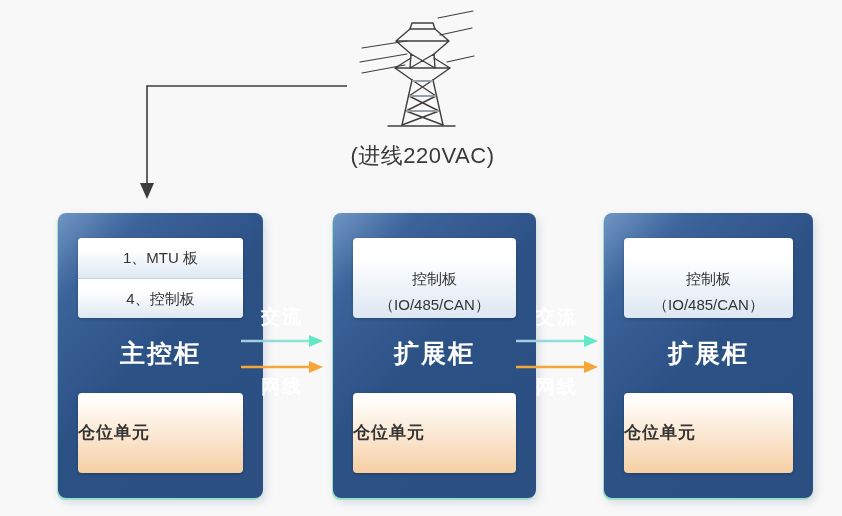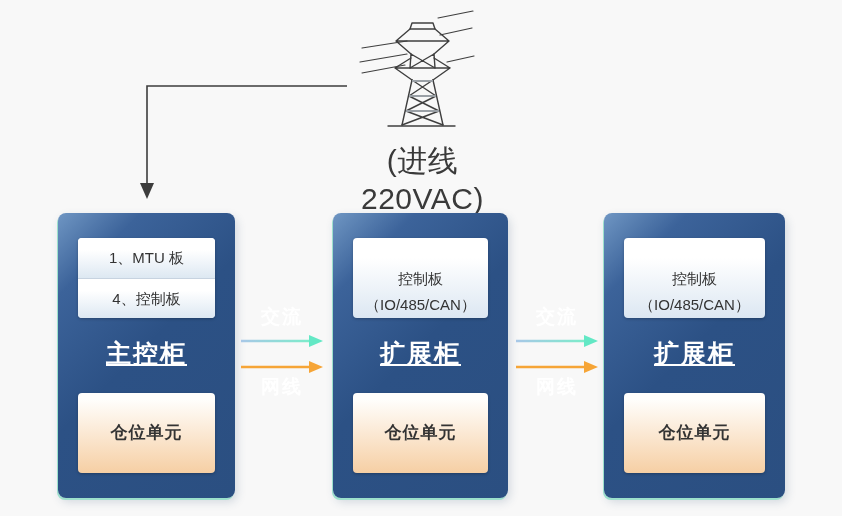--- a/index.html
+++ b/index.html
@@ -12,30 +12,31 @@
     width:842px;height:516px;
     background:#f8f8f8;
     overflow:hidden;
   }
   .abs{position:absolute;}
 
   
   .power-label{
     left:330px;top:141px;width:185px;
     text-align:center;
-    font-size:30px;color:#3a3a3a;
+    font-size:22px;color:#3a3a3a;
     letter-spacing:0.5px;
   }
 
   
   .cabinet{
     top:213px;height:285px;
     border-radius:8px;
     background:linear-gradient(135deg,#6f96c3 0%,#3c639a 18%,#2c5185 48%,#2b4f81 100%);
     box-shadow:-1px 2px 0 0 #9ce0cc, 2px 4px 10px rgba(40,70,110,0.18);
+    padding-left:28px;
   }
   .cabinet-1{left:58px;width:177px;}
   .cabinet-2{left:333px;width:175px;}
   .cabinet-3{left:604px;width:181px;}
 
   .board-box{
     left:20px;right:20px;top:25px;height:80px;
     border-radius:4px;overflow:hidden;
     box-shadow:0 1px 3px rgba(0,0,0,0.25);
     background:linear-gradient(180deg,#ffffff 25%,#dce7f2 100%);
@@ -46,28 +47,28 @@
     background:linear-gradient(180deg,#ffffff 30%,#dde8f2 100%);
   }
   .board-row + .board-row{border-top:1px solid #c7d3e0;height:39px;line-height:39px;}
   .board-2line{
     display:flex;flex-direction:column;justify-content:flex-end;
     text-align:center;font-size:15px;color:#333;line-height:26px;
   }
   .cabinet-title{
     left:0;right:0;top:120px;height:40px;line-height:40px;
     text-align:center;color:#ffffff;
-    font-size:25px;font-weight:700;letter-spacing:2px;text-decoration:underline;
+    font-size:25px;font-weight:700;letter-spacing:2px;
   }
   .bay-box{
     left:20px;right:20px;top:180px;height:80px;
     border-radius:4px;
     background:linear-gradient(180deg,#fffefc 8%,#f6cfa4 100%);
     box-shadow:0 1px 3px rgba(0,0,0,0.25);
-    text-align:center;font-size:17px;font-weight:700;color:#333;
+    font-size:17px;font-weight:700;color:#333;
     line-height:80px;letter-spacing:1px;
   }
 
   
   .link-label{
     width:90px;height:26px;line-height:26px;
     text-align:center;color:#ffffff;
     font-size:19px;font-weight:600;letter-spacing:2px;
   }
   .lbl-ac-1{left:237px;top:304px;}

